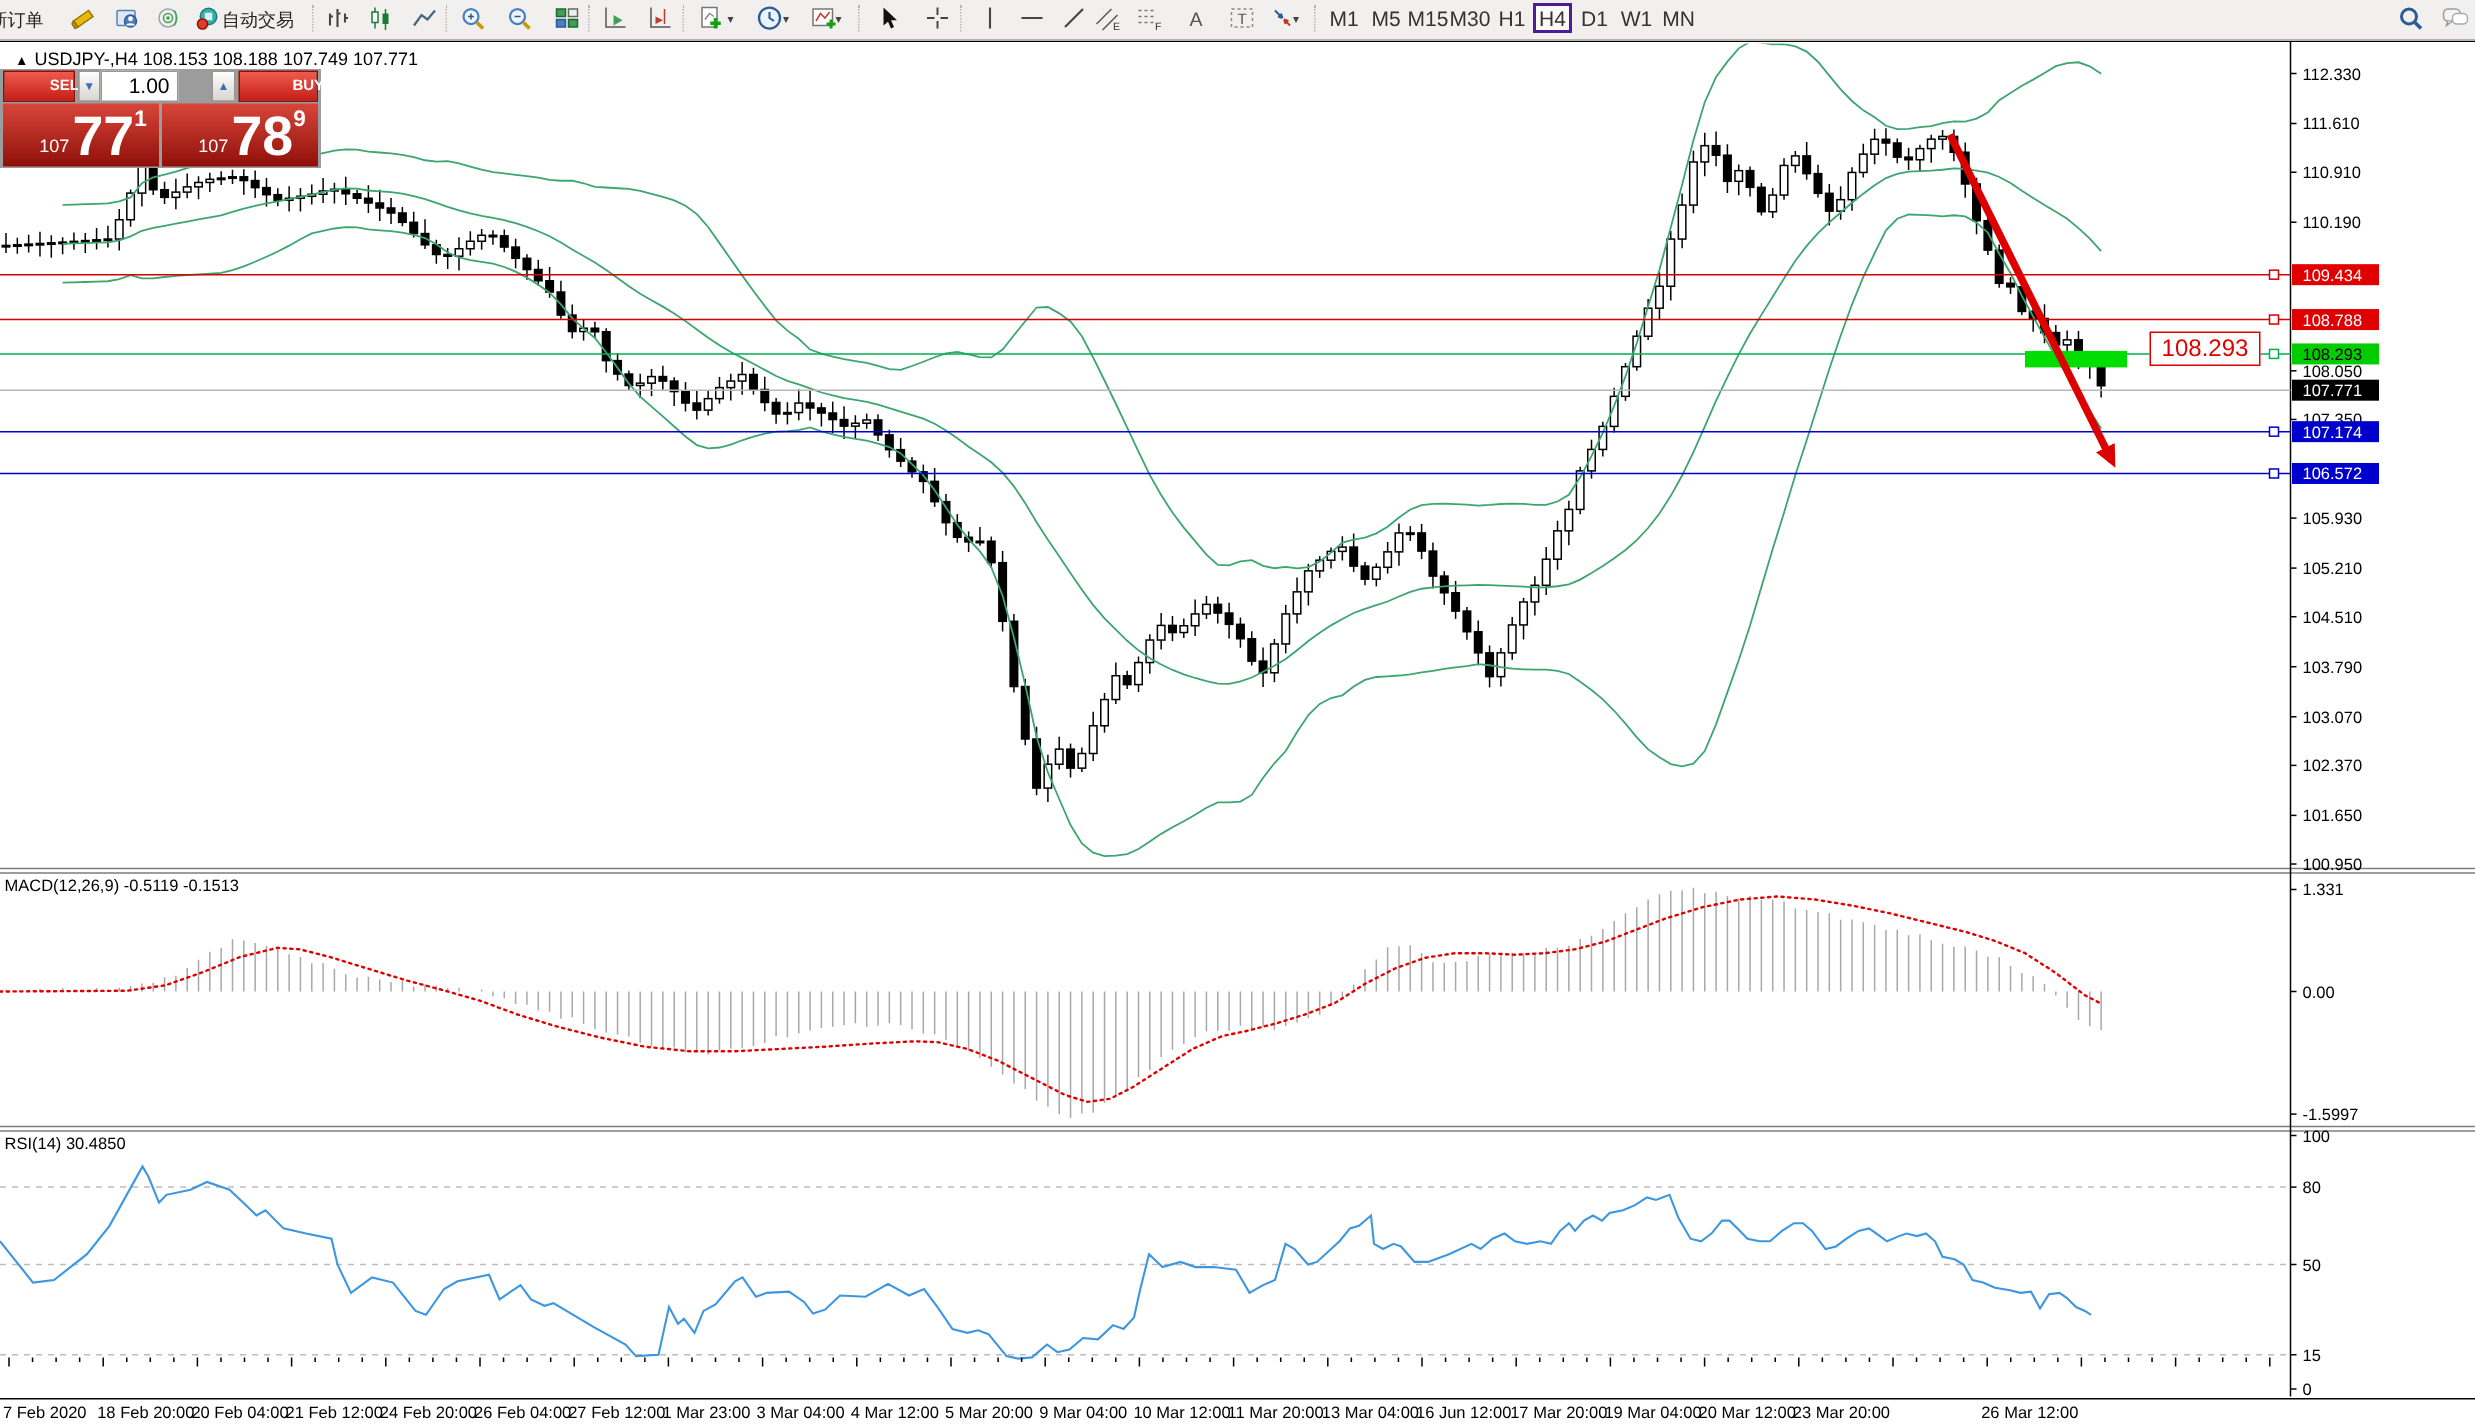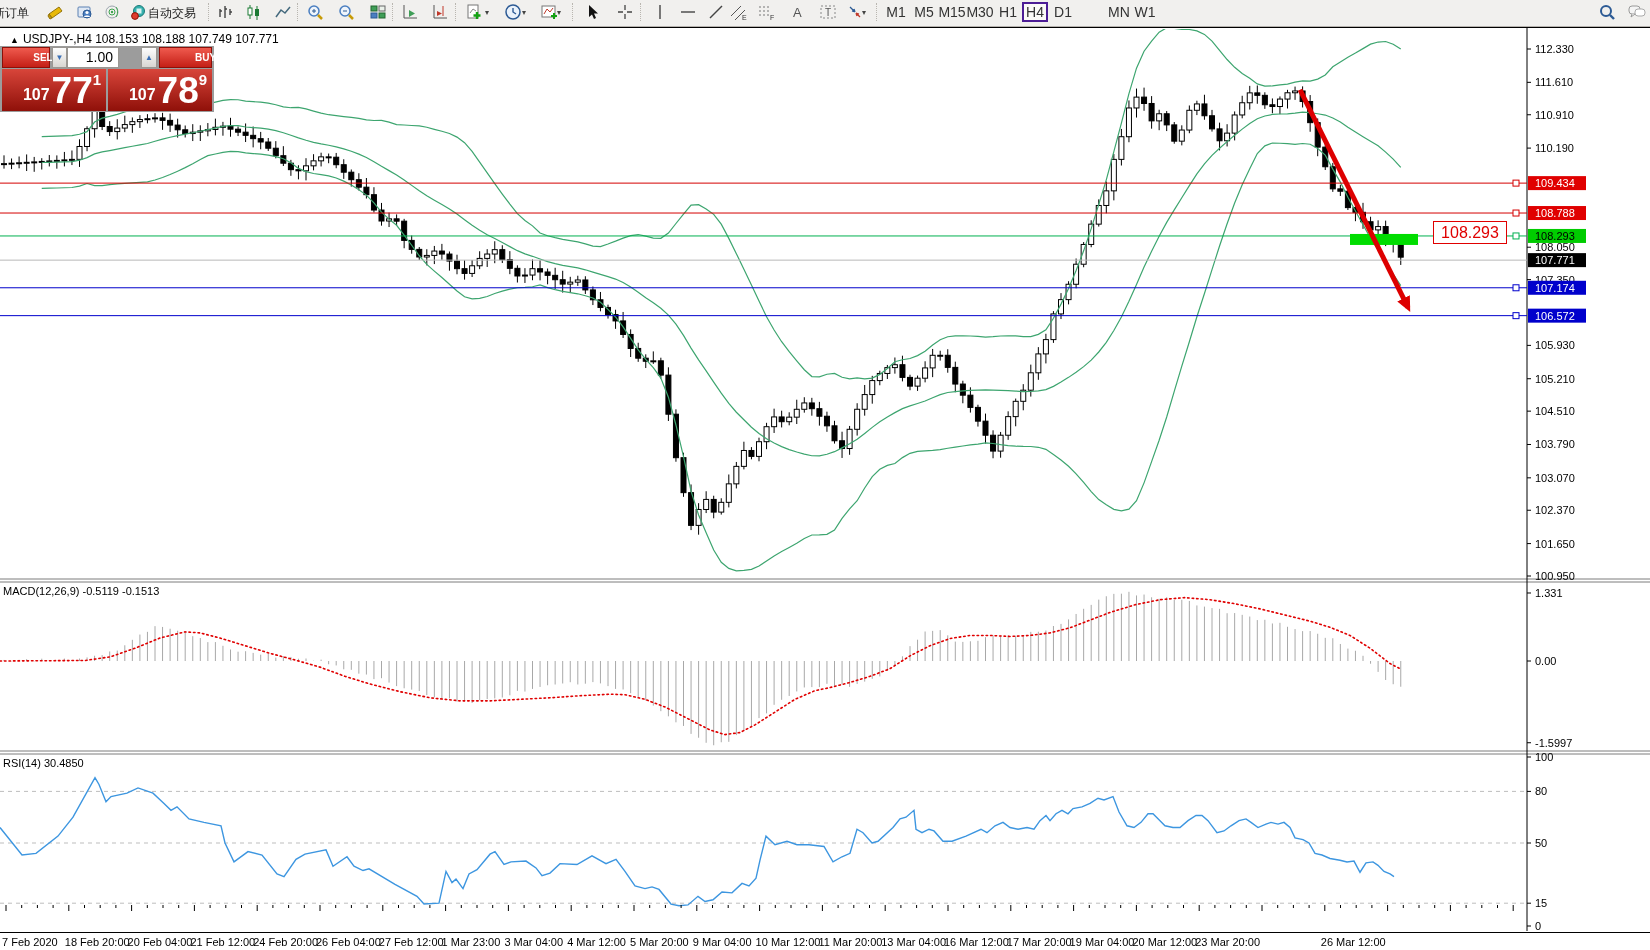--- a/index.html
+++ b/index.html
@@ -33,21 +33,21 @@
     color:#fff;font-weight:bold;font-size:10px;
     background:linear-gradient(#ef5a4e,#c41f16);border:1px solid #8d0f08;box-sizing:border-box;padding-left:40px;}
   .tp-spin{position:absolute;display:flex;align-items:center;justify-content:center;
     background:linear-gradient(#fdfdfd,#d8d6d2);border:1px solid #9a9792;
     box-sizing:border-box;color:#3b6fb5;font-size:8px;}
   .tp-vol{position:absolute;background:#fff;border:1px solid #9a9792;box-sizing:border-box;
     font-size:14px;color:#000;text-align:right;padding:0 5px 0 0;line-height:19px;}
   .tp-quote{position:absolute;background:linear-gradient(#d8453a,#8f1009);
     color:#fff;display:flex;align-items:flex-end;justify-content:center;
     padding-bottom:3px;box-sizing:border-box;}
-  .tp-quote .small{font-size:16px;font-weight:bold;margin:0 2px 4px 16px;}
+  .tp-quote .small{font-size:12px;font-weight:normal;margin:0 2px 4px 16px;}
   .tp-quote .big{font-size:37px;font-weight:bold;line-height:34px;}
   .tp-quote .sup{font-size:15px;font-weight:bold;align-self:flex-start;margin-top:2px;}
   
   .anno{position:absolute;left:1378px;top:141px;z-index:6;font-size:30px;font-weight:bold;
     color:#00d300;letter-spacing:3px;white-space:nowrap;
     text-shadow:1px 1px 0 #1c4a1c, -1px 0 0 #9b1313;}
   .callout{position:absolute;left:1433px;top:193px;width:72px;height:21px;z-index:6;
     border:1px solid #e00000;color:#e00000;background:#fff;font-size:16px;
     display:flex;align-items:center;justify-content:center;}
   
@@ -229,21 +229,21 @@
   </div>
   <div class="caretbtn" style="left:862px">▾</div>
   <div class="tsep" style="left:876px"></div>
   <div class="tf" style="left:883px">M1</div>
   <div class="tf" style="left:911px">M5</div>
   <div class="tf" style="left:939px">M15</div>
   <div class="tf" style="left:967px">M30</div>
   <div class="tf" style="left:995px">H1</div>
   <div class="tf active" style="left:1022px">H4</div>
   <div class="tf" style="left:1050px">D1</div>
-  <div class="tf" style="left:1132px">W1</div>
+  <div class="tf" style="left:1078px">W1</div>
   <div class="tf" style="left:1106px">MN</div>
   <div class="tbtn" style="left:1594px">
     <svg width="19" height="19">
         <circle cx="8" cy="8" r="5" fill="none" stroke="#2c5a94" stroke-width="2"></circle>
         <line x1="12" y1="12" x2="16" y2="16" stroke="#2c5a94" stroke-width="2.4"></line>
       </svg>
   </div>
   <div class="tbtn" style="left:1624px">
     <svg width="20" height="18">
         <rect x="2" y="3" width="11" height="8" rx="3" fill="#f4f4f4" stroke="#999"></rect>
@@ -1050,21 +1050,21 @@
       <span style="left: 316px;">26 Feb 04:00</span>
       <span style="left: 378.8px;">27 Feb 12:00</span>
       <span style="left: 441.6px;">1 Mar 23:00</span>
       <span style="left: 504.4px;">3 Mar 04:00</span>
       <span style="left: 567.2px;">4 Mar 12:00</span>
       <span style="left: 630px;">5 Mar 20:00</span>
       <span style="left: 692.8px;">9 Mar 04:00</span>
       <span style="left: 755.6px;">10 Mar 12:00</span>
       <span style="left: 818.4px;">11 Mar 20:00</span>
       <span style="left: 881.2px;">13 Mar 04:00</span>
-      <span style="left: 944px;">16 Mar 12:00</span>
+      <span style="left: 944px;">16 Jun 12:00</span>
       <span style="left: 1006.8px;">17 Mar 20:00</span>
       <span style="left: 1069.6px;">19 Mar 04:00</span>
       <span style="left: 1132.4px;">20 Mar 12:00</span>
       <span style="left: 1195.2px;">23 Mar 20:00</span>
       <span style="left: 1258px; margin-top: 32px;">25 Mar 04:00</span>
       <span style="left: 1320.8px;">26 Mar 12:00</span>
     </div>
 
 </div>
 

